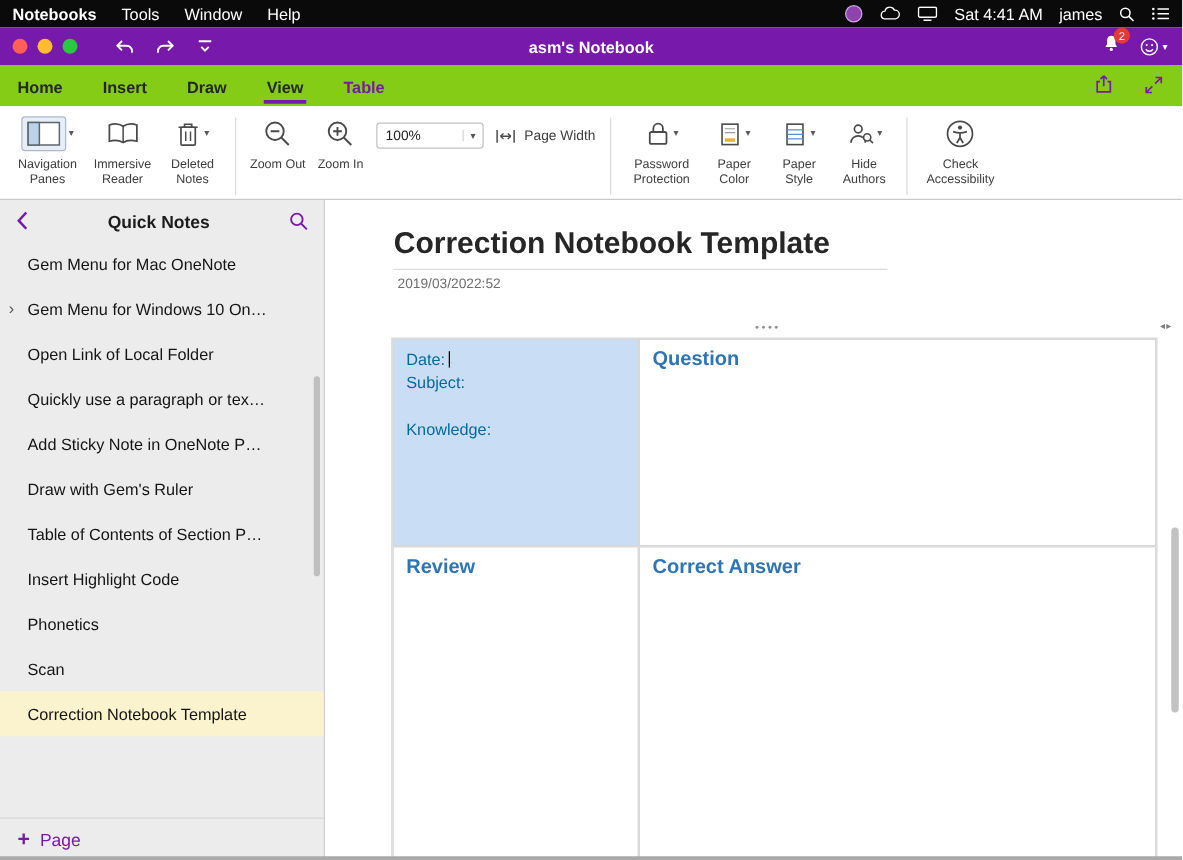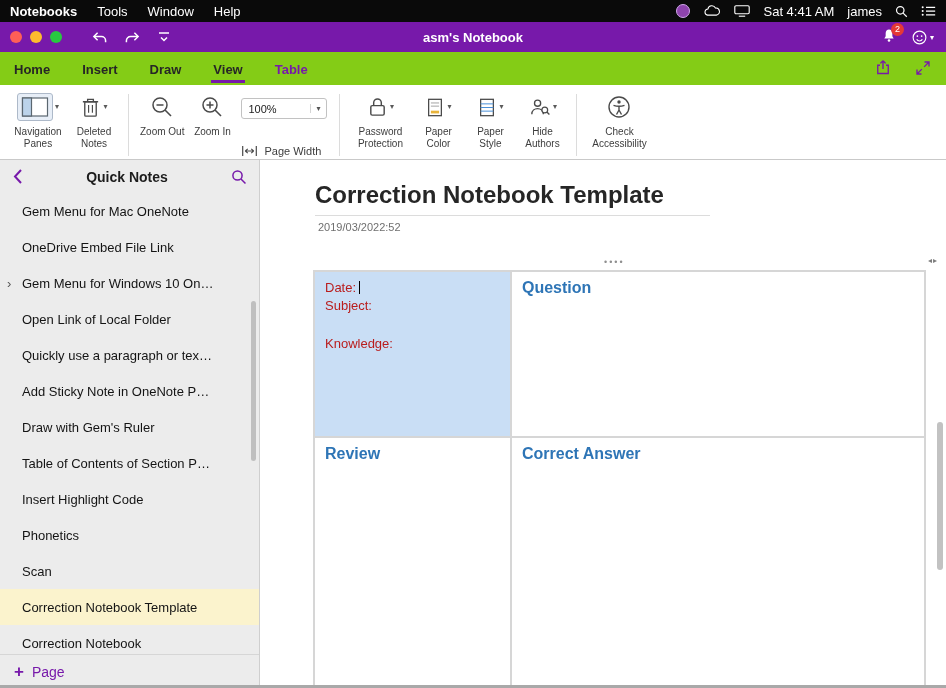--- a/index.html
+++ b/index.html
@@ -43,21 +43,21 @@
   
   .ribbon { position:absolute; top:85px; left:0; right:0; height:75px; background:#fff;
             border-bottom:1px solid #c9c9c9; display:flex; align-items:flex-start; padding:5px 6px 0 8px; }
   .rbtn { display:flex; flex-direction:column; align-items:center; margin:0 3px; min-width:44px; }
   .rbtn .iconwrap { height:34px; display:flex; align-items:center; justify-content:center; gap:2px; }
   .rbtn .lbl { font-size:10px; color:#3d3d3d; text-align:center; line-height:1.2; margin-top:2px; }
   .lbl-w52 { max-width:54px; } .lbl-w44 { max-width:46px; } .lbl-w56 { max-width:58px; } .lbl-w60 { max-width:62px; }
   .selbox { border:1px solid #adb9c9; background:#e7eef7; border-radius:3px; padding:2px 3px; display:flex; align-items:center; }
   .chev { color:#5a5a5a; font-size:8px; line-height:1; }
   .vsep { width:1px; background:#dcdcdc; height:62px; margin:2px 8px; align-self:center; }
-  .zoomcol { display:flex; flex-direction:column; gap:25px; padding-top:8px; margin:0 4px; }
+  .zoomcol { display:flex; flex-direction:row; gap:9px; padding-top:8px; margin:0 4px; }
   .zoomsel { width:86px; height:21px; border:1px solid #c2c2c2; border-radius:3px; display:flex; align-items:center;
              font-size:11px; color:#222; padding:0 6px; background:#fff; }
   .zoomsel .zchev { margin-left:auto; border-left:1px solid #d5d5d5; padding-left:5px; color:#555; font-size:8px; }
   .pagewidth { display:flex; align-items:center; gap:6px; font-size:11px; color:#3d3d3d; }
 
   
   .main { position:absolute; top:160px; left:0; right:0; bottom:0; display:flex; }
 
   
   .sidebar { width:260px; background:#ececec; border-right:1px solid #cfcfcf; display:flex; flex-direction:column; position:relative; }
@@ -77,21 +77,21 @@
   .page-title { position:absolute; left:55px; top:21px; font-size:24px; font-weight:bold; color:#262626; }
   .title-rule { position:absolute; left:55px; top:55px; width:395px; height:1px; background:#dcdcdc; }
   .page-date { position:absolute; left:58px; top:61px; font-size:11px; color:#6f6f6f; display:flex; }
   .tbl-handle { position:absolute; top:97px; left:344px; color:#8f8f8f; font-size:9px; letter-spacing:2px; }
   .hscroll-arrows { position:absolute; top:96px; right:8px; color:#7d7d7d; font-size:8px; letter-spacing:1px; }
 
   .note-table { position:absolute; left:53px; top:110px; width:613px; height:560px;
                 display:grid; grid-template-columns:197px 1fr; grid-template-rows:166px 1fr;
                 border:1px solid #d6d6d6; }
   .cell { border:1px solid #d6d6d6; padding:7px 10px; }
-  .cell-info { background:#c9def5; font-size:13px; color:#b91c1c; line-height:1.4; }
+  .cell-info { background:#c9def5; font-size:13px; color:#0369a1; line-height:1.4; }
   .cell-h { color:#2e75b6; font-weight:bold; font-size:16px; }
   .cursorbar { display:inline-block; width:1px; height:13px; background:#000; margin-left:3px; vertical-align:-2px; }
   .kn { margin-top:20px; }
 
   .v-scroll { position:absolute; right:3px; top:262px; width:6px; height:148px; background:#c2c2c2; border-radius:3px; }
   .bottom-edge { position:absolute; left:0; right:0; bottom:0; height:3px; background:#a9a9a9; }
 
   svg { flex:0 0 auto; }
 </style>
 </head>
@@ -197,20 +197,29 @@
             <rect x="1.5" y="2" width="25" height="18" fill="#fff" stroke="#5b6770" stroke-width="1.2"></rect>
             <rect x="1.5" y="2" width="9" height="18" fill="#bcd3ea" stroke="#5b6770" stroke-width="1.2"></rect>
           </svg>
         </span>
         <span class="chev">▾</span>
       </div>
       <div class="lbl lbl-w52">Navigation Panes</div>
     </div>
 
 
+    <div class="rbtn">
+      <div class="iconwrap">
+        <svg width="27" height="22" viewBox="0 0 26 22">
+          <path d="M2 4 C6 2.5 10 3 13 5 C16 3 20 2.5 24 4 V17 C20 15.8 16 16.2 13 18 C10 16.2 6 15.8 2 17 Z" fill="none" stroke="#4a4a4a" stroke-width="1.4"></path>
+          <path d="M13 5 V18" stroke="#4a4a4a" stroke-width="1.2"></path>
+        </svg>
+      </div>
+      <div class="lbl lbl-w52">Immersive Reader</div>
+    </div>
 
     <div class="rbtn">
       <div class="iconwrap">
         <svg width="21" height="23" viewBox="0 0 22 24">
           <path d="M3 6 H19 M8 6 V3.5 H14 V6" fill="none" stroke="#4a4a4a" stroke-width="1.4"></path>
           <rect x="5" y="6" width="12" height="15" rx="1" fill="none" stroke="#4a4a4a" stroke-width="1.4"></rect>
           <path d="M9 9.5 V17.5 M13 9.5 V17.5" stroke="#4a4a4a" stroke-width="1.2"></path>
         </svg>
         <span class="chev">▾</span>
       </div>
@@ -332,23 +341,20 @@
           <circle cx="6.5" cy="6.5" r="4.6" fill="none" stroke="#7719aa" stroke-width="1.5"></circle>
           <path d="M10 10 L14.5 14.5" stroke="#7719aa" stroke-width="1.5"></path>
         </svg>
       </div>
 
       <div class="sb-list">
         <div class="sb-item">
             <span>Gem Menu for Mac OneNote</span>
           </div>
         <div class="sb-item">
-            <span>OneDrive Embed File Link</span>
-          </div>
-        <div class="sb-item">
           <span class="disc">›</span>
           <span>Gem Menu for Windows 10 On…</span>
         </div>
         <div class="sb-item">
             <span>Open Link of Local Folder</span>
           </div>
         <div class="sb-item">
             <span>Quickly use a paragraph or tex…</span>
           </div>
         <div class="sb-item">
@@ -364,23 +370,20 @@
             <span>Insert Highlight Code</span>
           </div>
         <div class="sb-item">
             <span>Phonetics</span>
           </div>
         <div class="sb-item">
             <span>Scan</span>
           </div>
         <div class="sb-item selected">
             <span>Correction Notebook Template</span>
-          </div>
-        <div class="sb-item">
-            <span>Correction Notebook</span>
           </div>
         <div class="sb-scroll"></div>
       </div>
 
       <div class="sb-footer">
         <span class="plus">+</span>
         <span class="addlbl">Page</span>
       </div>
     </div>
 

